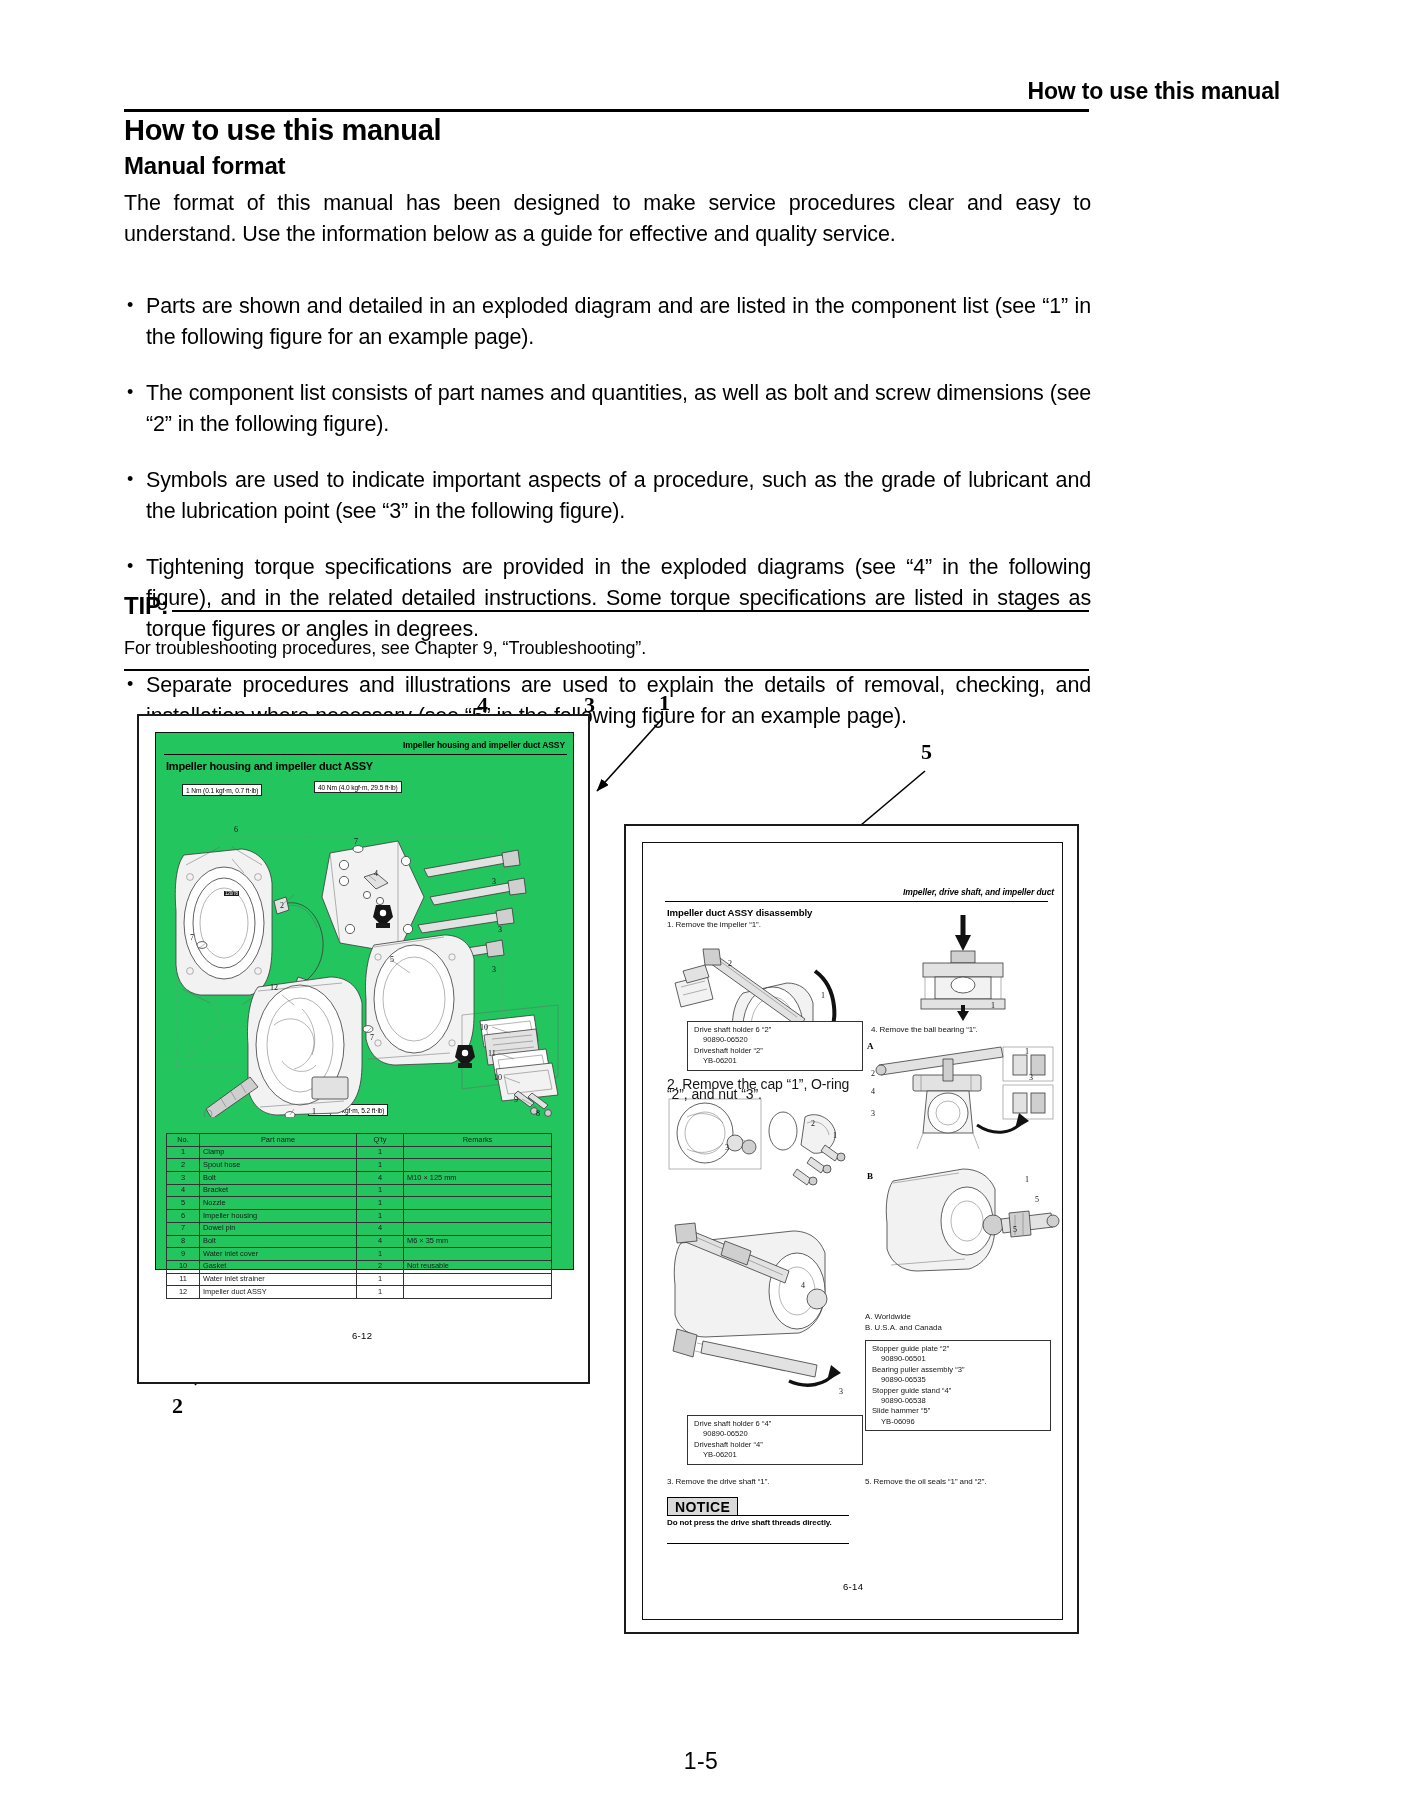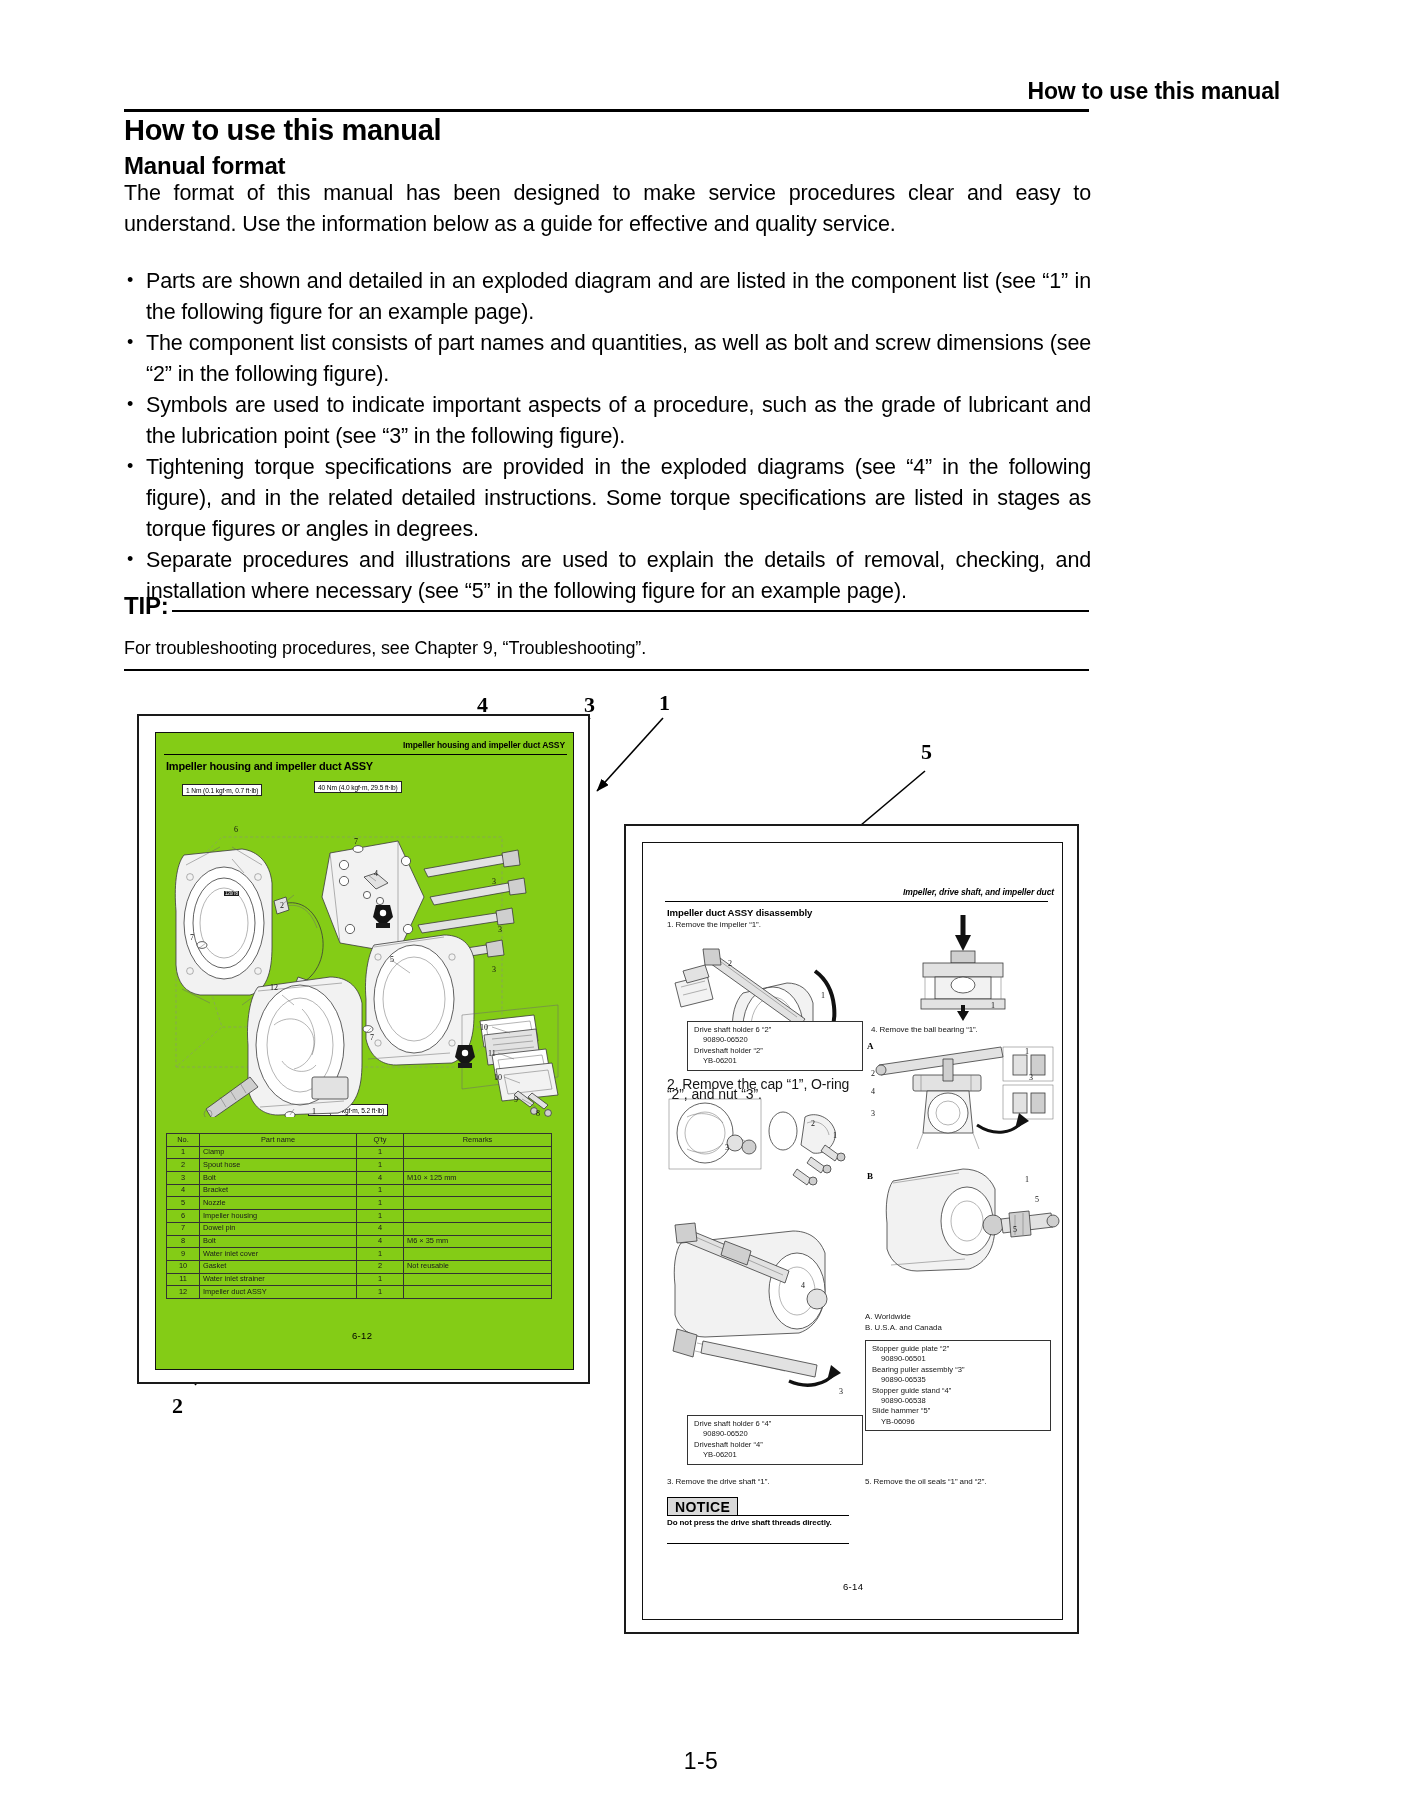--- a/index.html
+++ b/index.html
@@ -52,21 +52,21 @@
     top: 152px;
     left: 124px;
     font-size: 24px;
     font-weight: bold;
     letter-spacing: -0.2px;
   }
 
   
   .intro {
     position: absolute;
-    top: 178px;
+    top: 188px;
     left: 124px;
     width: 967px;
     font-size: 21.5px;
     line-height: 31px;
     text-align: justify;
     letter-spacing: -0.1px;
   }
 
   
   .bullets {
@@ -79,20 +79,21 @@
     list-style: none;
   }
   .bullets li {
     position: relative;
     padding-left: 22px;
     margin-bottom: 0;
     font-size: 21.5px;
     line-height: 31px;
     text-align: justify;
     letter-spacing: -0.15px;
+    margin-top: 25px;
   }
   .bullets li::before {
     content: "\2022";
     position: absolute;
     left: 3px;
     top: -1px;
     font-size: 18px;
   }
 
   
@@ -168,24 +169,24 @@
     left: 137px;
     top: 36px;
     width: 453px;
     height: 670px;
   }
   #mini-left-inner {
     position: absolute;
     left: 16px;
     top: 16px;
     width: 419px;
-    height: 638px;
+    height: 538px;
     border: 1px solid #111;
     box-sizing: border-box;
-    background: #84cc16;
+    background: #22c55e;
   }
   #mini-right {
     left: 624px;
     top: 146px;
     width: 455px;
     height: 810px;
   }
   #mini-right-inner {
     position: absolute;
     left: 16px;

